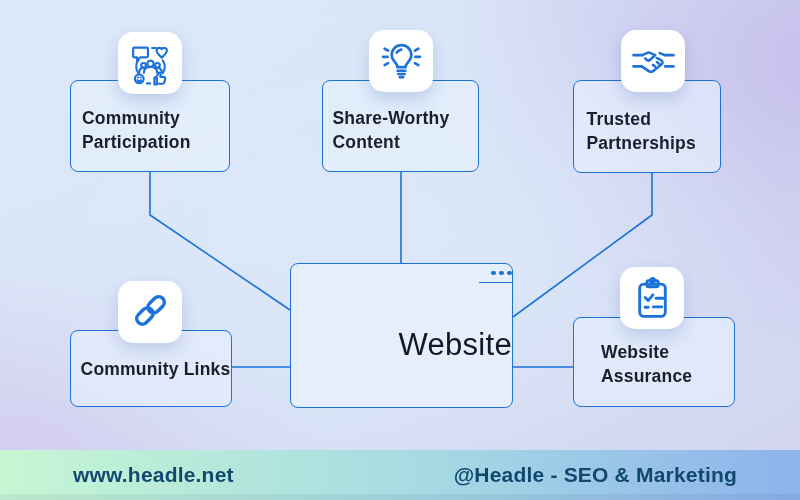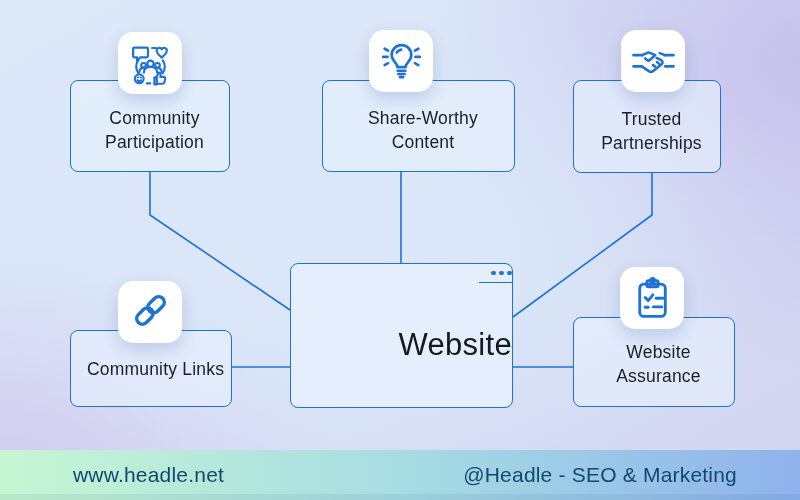--- a/index.html
+++ b/index.html
@@ -17,37 +17,37 @@
 
   #connectors { position:absolute; left:0; top:0; width:800px; height:500px; }
   #connectors polyline { fill:none; stroke:var(--accent); stroke-width:1.6px; }
 
   .node {
     position:absolute;
     border:1.6px solid var(--accent);
     border-radius:8px;
     background:var(--node-fill);
     display:flex; align-items:center; justify-content:center;
-    text-align:center;
+    text-align:left;
     color:var(--label-text);
-    font-size:17.5px; line-height:24px; letter-spacing:.2px; font-weight:400;padding-left:9px;
+    font-size:17.5px; line-height:24px; letter-spacing:.2px; font-weight:700;padding-left:9px;
   }
   .node .label { display:block; }
 
   .tile {
     position:absolute; width:64px; height:62px;
     background:var(--icon-tile); border-radius:15px;
     box-shadow:0 7px 16px rgba(45,85,160,0.20);
     display:flex; align-items:center; justify-content:center;
   }
   .tile svg { width:45px; height:45px; display:block; }
   .ic { fill:none; stroke:var(--accent); stroke-linecap:round; stroke-linejoin:round; }
 
   #node-community     { left:70px;  top:80px;  width:160px; height:92px; padding-top:8px; }
-  #node-content       { left:322px; top:80px;  width:193px; height:92px; padding-top:8px; }
+  #node-content       { left:322px; top:80px;  width:157px; height:92px; padding-top:8px; }
   #node-partnerships  { left:573px; top:80px;  width:148px; height:93px; padding-top:8px; }
   #node-links         { left:70px;  top:330px; width:162px; height:77px; }
   #node-quality       { left:573px; top:317px; width:162px; height:90px; padding-top:4px; }
 
   #tile-community     { left:118px; top:32px; }
   #tile-content       { left:369px; top:30px; }
   #tile-partnerships  { left:621px; top:30px; }
   #tile-links         { left:118px; top:281px; }
   #tile-quality       { left:620px; top:267px; }
 
@@ -73,21 +73,21 @@
     font-size:31px; font-weight:500; letter-spacing:.3px; color:#14181f;
   }
 
   
   #footer {
     position:absolute; left:0; bottom:0; width:800px; height:50px;
     background:linear-gradient(90deg, var(--footer-gradient-left) 0%, var(--footer-gradient-mid) 52%, var(--footer-gradient-right) 100%);
     display:flex; align-items:center; justify-content:space-between;
     padding:0 63px 0 73px;
     color:var(--footer-text);
-    font-size:21px; font-weight:400; letter-spacing:.2px;
+    font-size:21px; font-weight:700; letter-spacing:.2px;
   }
   #footer::after {
     content:""; position:absolute; left:0; bottom:0; width:100%; height:6px;
     background:rgba(15,60,95,0.07);
   }
 </style>
 </head>
 <body>
 
 <div id="canvas">

